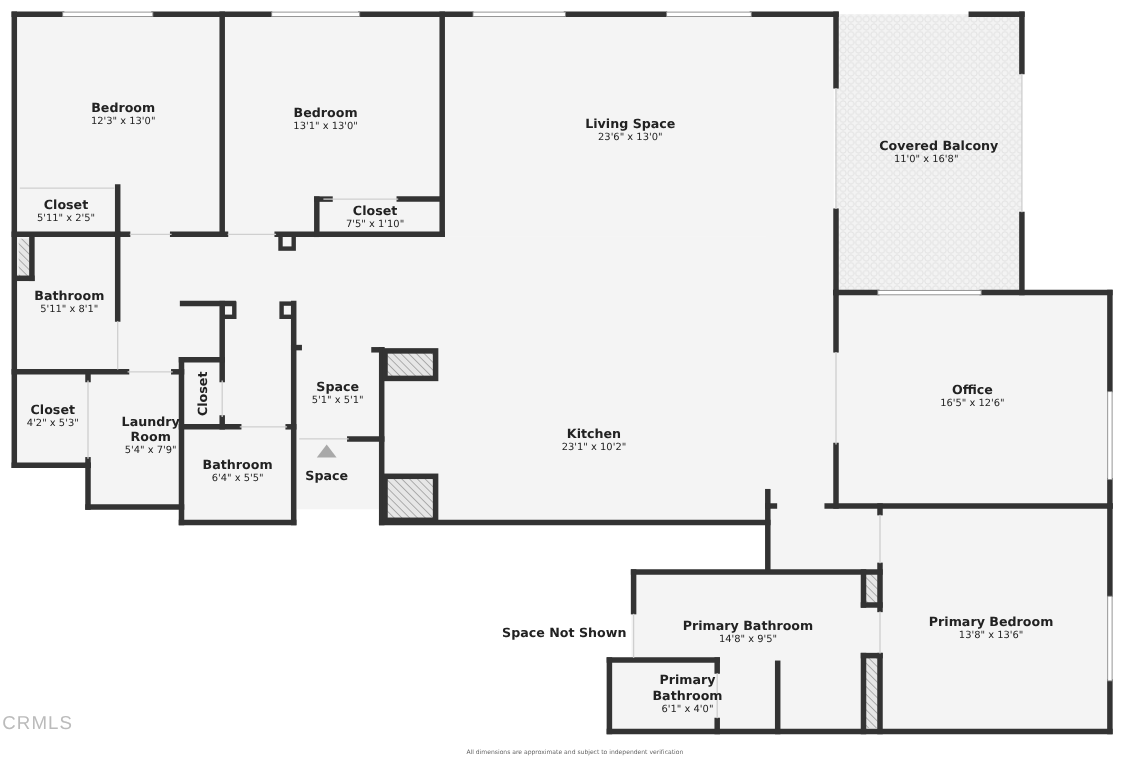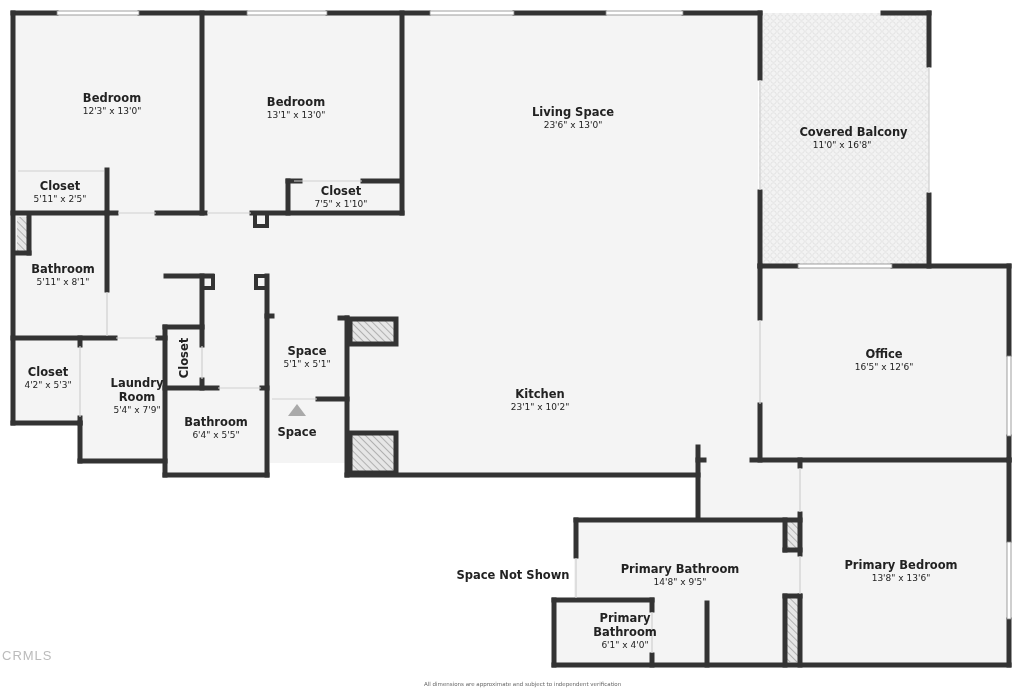--- a/index.html
+++ b/index.html
@@ -3,21 +3,21 @@
 <meta charset="utf-8">
 <style>
   html, body { margin:0; padding:0; background:#ffffff; }
   body { width:1024px; height:691px; position:relative; overflow:hidden; font-family:"DejaVu Sans", sans-serif; }
   #plan { position:absolute; left:0; top:0; }
   .room-label { position:absolute; text-align:center; color:#222; transform:translate(-50%,-50%); white-space:nowrap; }
   .room-name { font-weight:bold; font-size:11.5px; line-height:14px; display:block; }
   .room-dim { font-size:9px; line-height:12px; display:block; color:#222; }
   .vert { transform:translate(-50%,-50%) rotate(-90deg); }
   .footnote { position:absolute; left:424px; top:681px; font-size:5.5px; color:#666; white-space:nowrap; }
-  .watermark { position:absolute; left:2px; top:648px; font-size:13px; color:#bbb; letter-spacing:1px; font-family:"Liberation Sans", sans-serif; font-weight:normal; }
+  .watermark { position:absolute; left:2px; top:648px; font-size:17px; color:#bbb; letter-spacing:1px; font-family:"Liberation Sans", sans-serif; font-weight:normal; }
   .entry-arrow { position:absolute; width:0; height:0; border-left:9px solid transparent; border-right:9px solid transparent; border-bottom:12px solid #a9a9a9; }
 </style>
 </head>
 <body>
 
 <svg id="plan" width="1024" height="691" viewBox="0 0 1024 691" xmlns="http://www.w3.org/2000/svg">
   <defs>
     <pattern id="hatch" patternUnits="userSpaceOnUse" width="5" height="5" patternTransform="rotate(-45)">
       <rect width="5" height="5" fill="#e6e6e6"></rect>
       <line x1="0" y1="0" x2="0" y2="5" stroke="#9a9a9a" stroke-width="1.4"></line>

